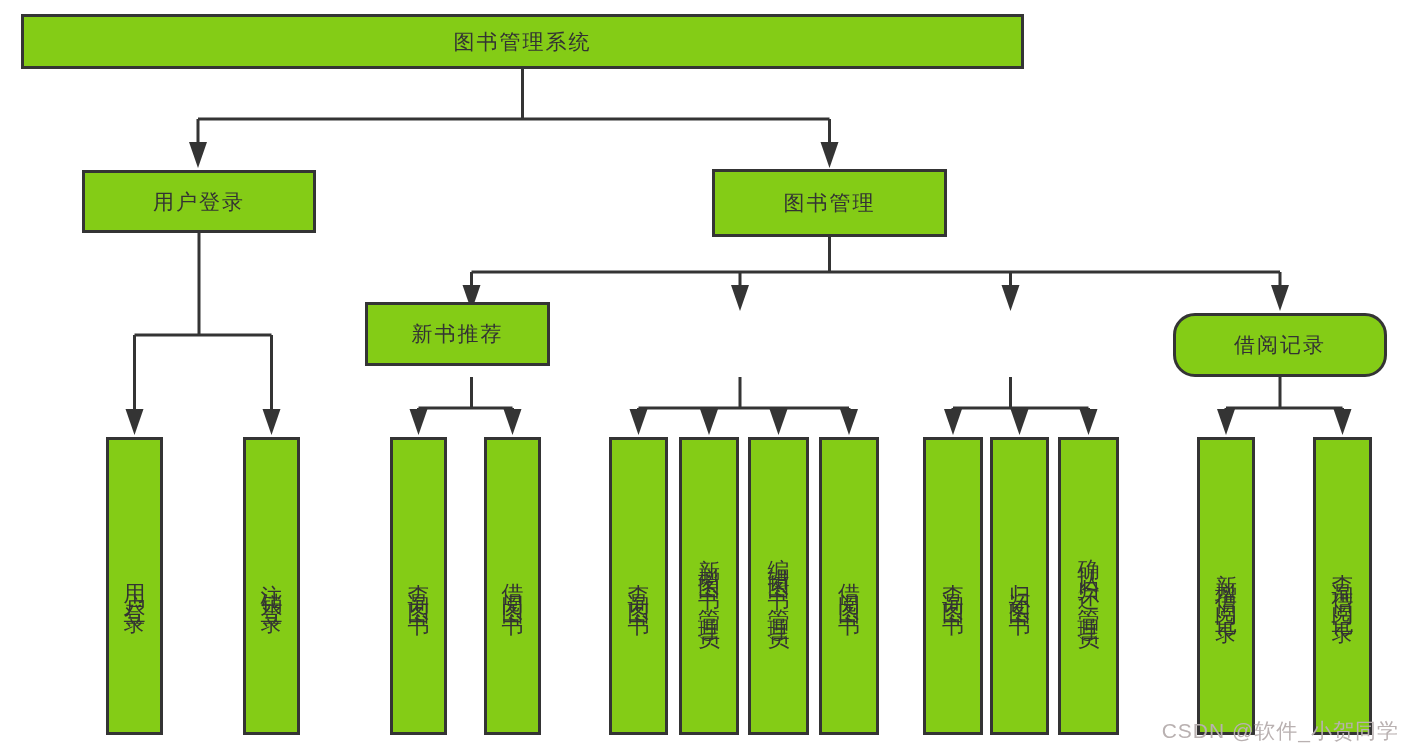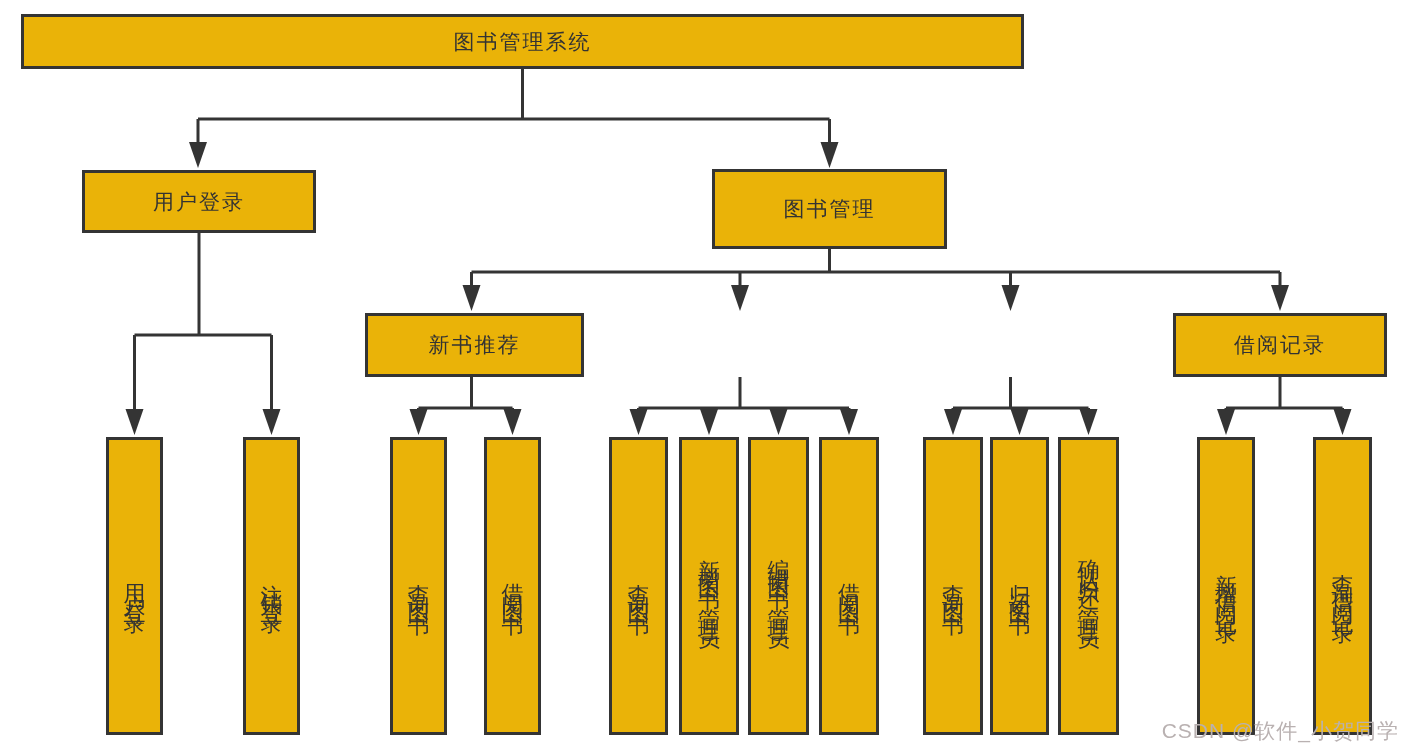--- a/index.html
+++ b/index.html
@@ -14,21 +14,21 @@
   svg.connectors {
     position: absolute;
     left: 0; top: 0;
     width: 1405px; height: 747px;
     z-index: 1;
   }
   .node {
     position: absolute;
     box-sizing: border-box;
     border: 3px solid #343434;
-    background: #eab308;
+    background: #84cc16;
     color: #333333;
     display: flex;
     align-items: center;
     justify-content: center;
     text-align: center;
     z-index: 2;
   }
   .h-node { font-size: 21px; letter-spacing: 2px; white-space: nowrap; }
   .v-node {
     writing-mode: vertical-rl;
@@ -85,28 +85,28 @@
     </g>
   </svg>
 
   <div class="node h-node" style="left:21px; top:14px; width:1003px; height:55px;">
     <span>图书管理系统</span>
   </div>
 
   <div class="node h-node" style="left:82px; top:170px; width:234px; height:63px;">
     <span>用户登录</span>
   </div>
-  <div class="node h-node" style="left:712px; top:169px; width:235px; height:80px;">
+  <div class="node h-node" style="left:712px; top:169px; width:235px; height:68px;">
     <span>图书管理</span>
   </div>
 
-  <div class="node h-node" style="left:365px; top:313px; width:219px; height:64px;">
+  <div class="node h-node" style="left:365px; top:302px; width:185px; height:64px;">
     <span>新书推荐</span>
   </div>
-  <div class="node h-node" style="left:1173px; top:313px; width:214px; height:64px;">
+  <div class="node h-node" style="left:1173px; top:313px; width:214px; height:64px;border-radius:22px;">
     <span>借阅记录</span>
   </div>
 
   <div class="node v-node" style="left:106px; top:437px; width:57px; height:298px;">
     <span>用户登录</span>
   </div>
   <div class="node v-node" style="left:243px; top:437px; width:57px; height:298px;">
     <span>注销登录</span>
   </div>
 

